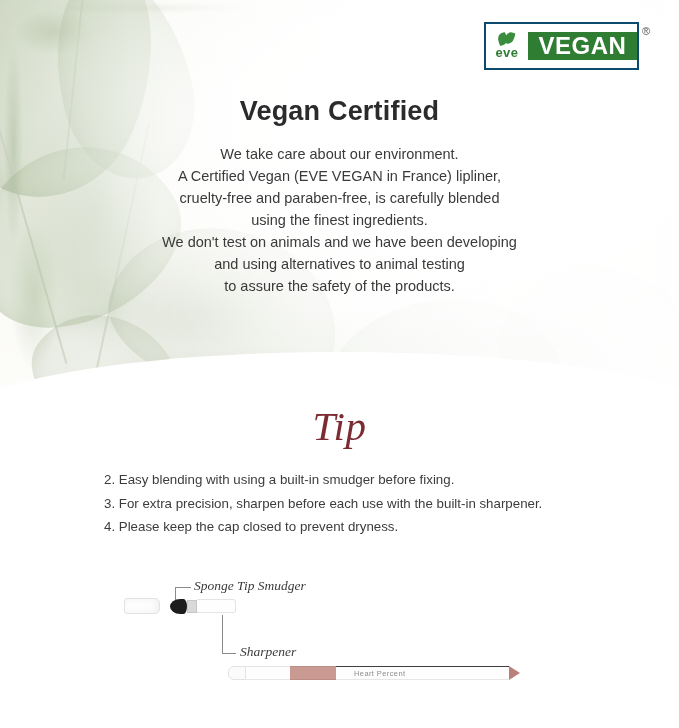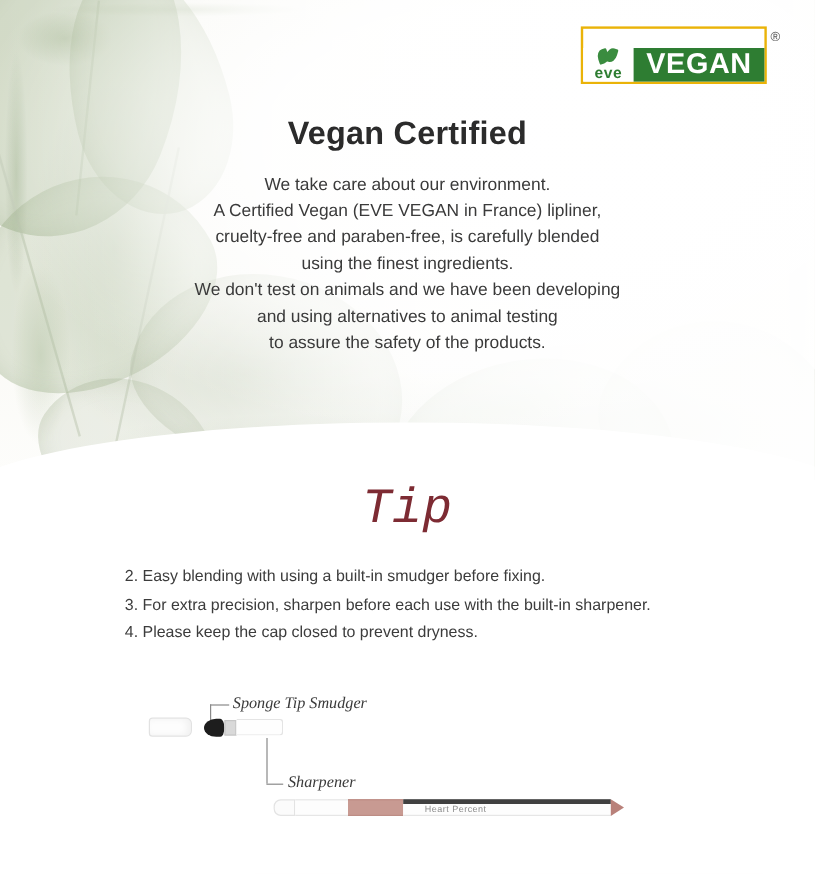--- a/index.html
+++ b/index.html
@@ -83,22 +83,22 @@
     background: #ffffff;
     border-radius: 52% 52% 0 0 / 70px 70px 0 0;
   }
 
   
   .badge {
     position: absolute;
     left: 484px; top: 22px;
     width: 155px; height: 48px;
     display: flex;
-    align-items: flex-end;
-    border: 2px solid #eab308;
+    align-items: center;
+    border: 2px solid #0c4a6e;
     background: #ffffff;
   }
   .badge-left {
     width: 42px;
     display: flex;
     flex-direction: column;
     align-items: center;
     justify-content: center;
     background: #ffffff;
     color: #2e7d32;
@@ -163,21 +163,21 @@
     color: #3a3a3a;
   }
   .vegan-body div { white-space: nowrap; }
 
   
   .tip-heading {
     position: absolute;
     left: 0; top: 402px;
     width: 679px;
     text-align: center;
-    font-family: Liberation Mono, monospace;
+    font-family: Liberation Serif, serif;
     font-style: italic;
     font-size: 41px;
     color: #7d2b33;
     letter-spacing: 0.5px;
   }
   .tip-list {
     position: absolute;
     left: 104px; top: 468px;
     width: 500px;
   }
@@ -290,21 +290,21 @@
   }
   .pencil-band {
     width: 46px; height: 14px;
     background: #c89a92;
     border-top: 1px solid #bd8d85;
     border-bottom: 1px solid #bd8d85;
   }
   .pencil-shaft-b {
     flex: 1; height: 14px;
     background: #fdfdfd;
-    border-top: 4px solid #404040;
+    border-top: 1px solid #404040;
     border-bottom: 1px solid #e6e6e6;
     display: flex;
     align-items: center;
     padding-left: 18px;
   }
   .brand-on-pencil {
     font-size: 7.5px;
     color: #8d8d8d;
     letter-spacing: 0.4px;
   }

